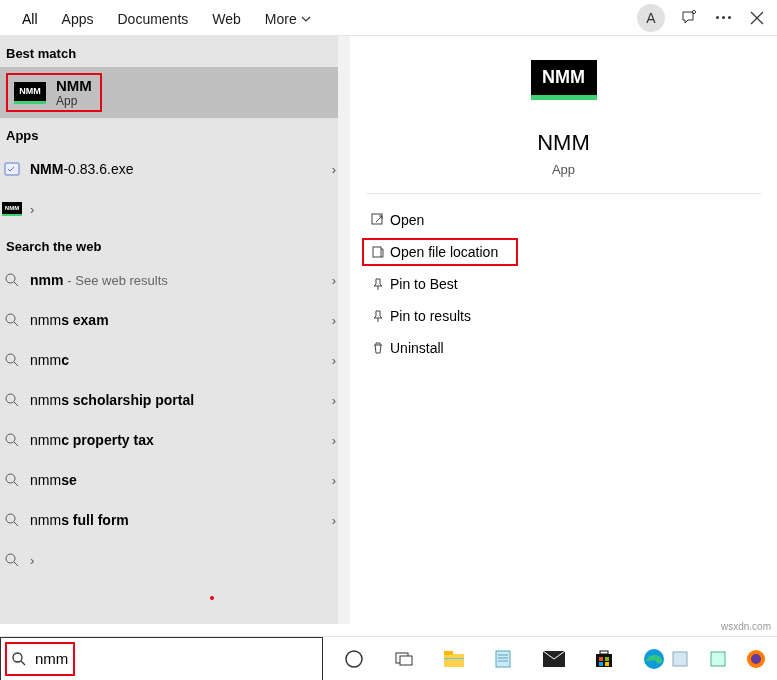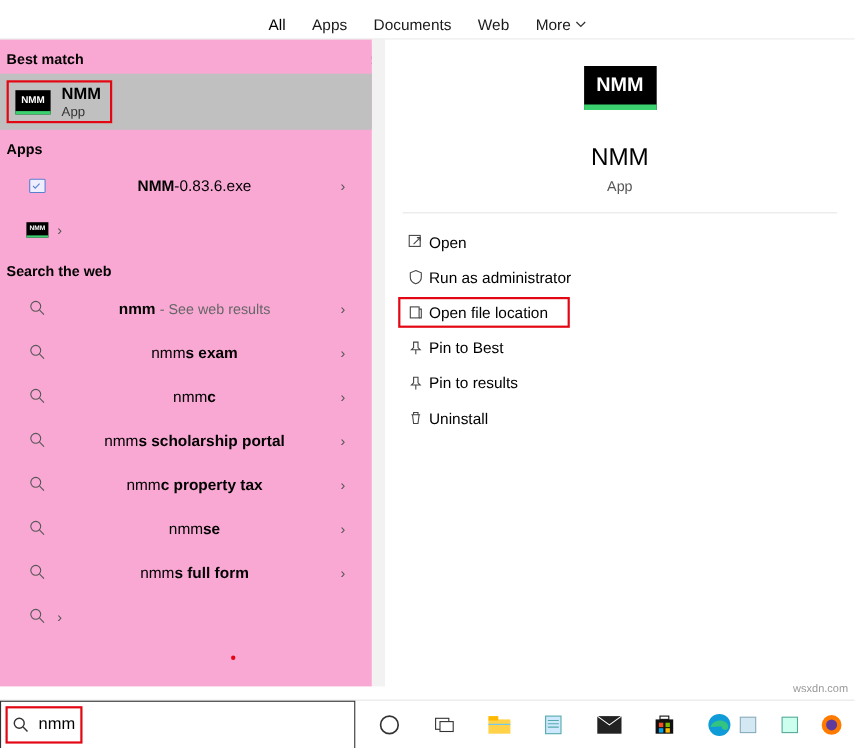--- a/index.html
+++ b/index.html
@@ -1,47 +1,47 @@
 <!DOCTYPE html>
 <html><head>
   <meta charset="utf-8">
   <style>
     * { margin: 0; padding: 0; box-sizing: border-box; font-family: "Segoe UI", Tahoma, sans-serif; }
     body { width: 777px; height: 680px; background: #fff; position: relative; overflow: hidden; }
 
     
-    .topbar { display: flex; align-items: center; height: 36px; padding: 0 10px; border-bottom: 1px solid #e5e5e5; flex-direction: column; }
+    .topbar { display: flex; align-items: center; height: 36px; padding: 0 10px; border-bottom: 1px solid #e5e5e5; }
     .tabs { display: flex; gap: 0; }
     .tab { padding: 14px 12px 12px; font-size: 14px; color: #1a1a1a; cursor: pointer; position: relative; }
     .tab.active { font-weight: 400; color: #000; }
     .tab.active::after { content: ""; position: absolute; left: 8px; right: 8px; bottom: 0; height: 3px; background: #0067c0; }
     .tab-more { display: inline-flex; align-items: center; gap: 4px; }
     .spacer { flex: 1; }
     .topbar-right { display: flex; align-items: center; gap: 14px; }
     .avatar { width: 28px; height: 28px; border-radius: 50%; background: #e1e1e1; display: flex; align-items: center; justify-content: center; font-size: 14px; color: #333; }
     .top-icon { width: 20px; height: 20px; display: flex; align-items: center; justify-content: center; cursor: pointer; color: #333; }
     .dots { display: flex; gap: 3px; }
     .dots span { width: 3px; height: 3px; background: #333; border-radius: 50%; }
     .close-x { font-size: 16px; }
 
     
     .main { display: flex; height: 588px; }
-    .left { width: 338px; background: #f9a8d4; display: flex; flex-direction: column; position: relative; }
+    .left { width: 338px; background: #e5e5e5; display: flex; flex-direction: column; position: relative; }
     .divider { width: 12px; background: #f2f2f2; }
     .right { flex: 1; background: #fff; padding-top: 24px; }
 
     .section-header { font-size: 13px; font-weight: 600; padding: 10px 6px 6px; color: #000; }
 
     .best-match { background: #c0c0c0; display: flex; align-items: center; gap: 10px; padding: 10px 14px; position: relative; }
     .best-match .hl { position: absolute; left: 6px; top: 6px; right: auto; bottom: 6px; width: 96px; border: 2px solid #e30613; pointer-events: none; }
     .bm-icon { width: 32px; height: 22px; background: #000; display: flex; align-items: center; justify-content: center; color: #fff; font-size: 9px; font-weight: 700; border-bottom: 3px solid #3bd16f; }
     .bm-text .t1 { font-size: 15px; font-weight: 600; color: #000; }
     .bm-text .t2 { font-size: 12px; color: #333; }
 
-    .row { display: flex; align-items: center; gap: 8px; padding: 10px 24px; font-size: 14px; color: #000; cursor: pointer; position: relative; text-align: center; }
+    .row { display: flex; align-items: center; gap: 8px; padding: 10px 2px; font-size: 14px; color: #000; cursor: pointer; position: relative; }
     .row-icon { width: 20px; height: 20px; display: flex; align-items: center; justify-content: center; color: #555; flex-shrink: 0; }
     .row-label { flex: 1; }
     .row-label b { font-weight: 700; }
     .row-chevron { color: #555; font-size: 13px; }
     .sub { color: #666; font-size: 13px; }
 
     .nmm-chip { width: 20px; height: 14px; background: #000; color: #fff; font-size: 6px; font-weight: 700; display: flex; align-items: center; justify-content: center; border-bottom: 2px solid #3bd16f; }
 
     
     .preview { display: flex; flex-direction: column; align-items: center; gap: 6px; padding-bottom: 16px; border-bottom: 1px solid #e5e5e5; margin: 0 16px 10px; }
@@ -234,28 +234,20 @@
     <div class="action-row">
       <div class="action-icon">
           <svg width="14" height="14" viewBox="0 0 14 14">
             <rect x="1" y="1" width="10" height="10" stroke="#444" fill="none"></rect>
             <path d="M5 9l6-6M8 3h3v3" stroke="#444" fill="none"></path>
           </svg>
         </div>
       <span>Open</span>
     </div>
     <div class="action-row">
-      <div class="action-icon">
-          <svg width="14" height="14" viewBox="0 0 14 14">
-            <path d="M7 1l5 2v4c0 3-2 5-5 6-3-1-5-3-5-6V3z" stroke="#444" fill="none"></path>
-          </svg>
-        </div>
-      <span>Run as administrator</span>
-    </div>
-    <div class="action-row">
       <div class="action-hl"></div>
       <div class="action-icon">
           <svg width="14" height="14" viewBox="0 0 14 14">
             <rect x="2" y="2" width="8" height="10" stroke="#444" fill="none"></rect>
             <path d="M10 4h2v8h-2" stroke="#444" fill="none"></path>
           </svg>
         </div>
       <span>Open file location</span>
     </div>
     <div class="action-row">

